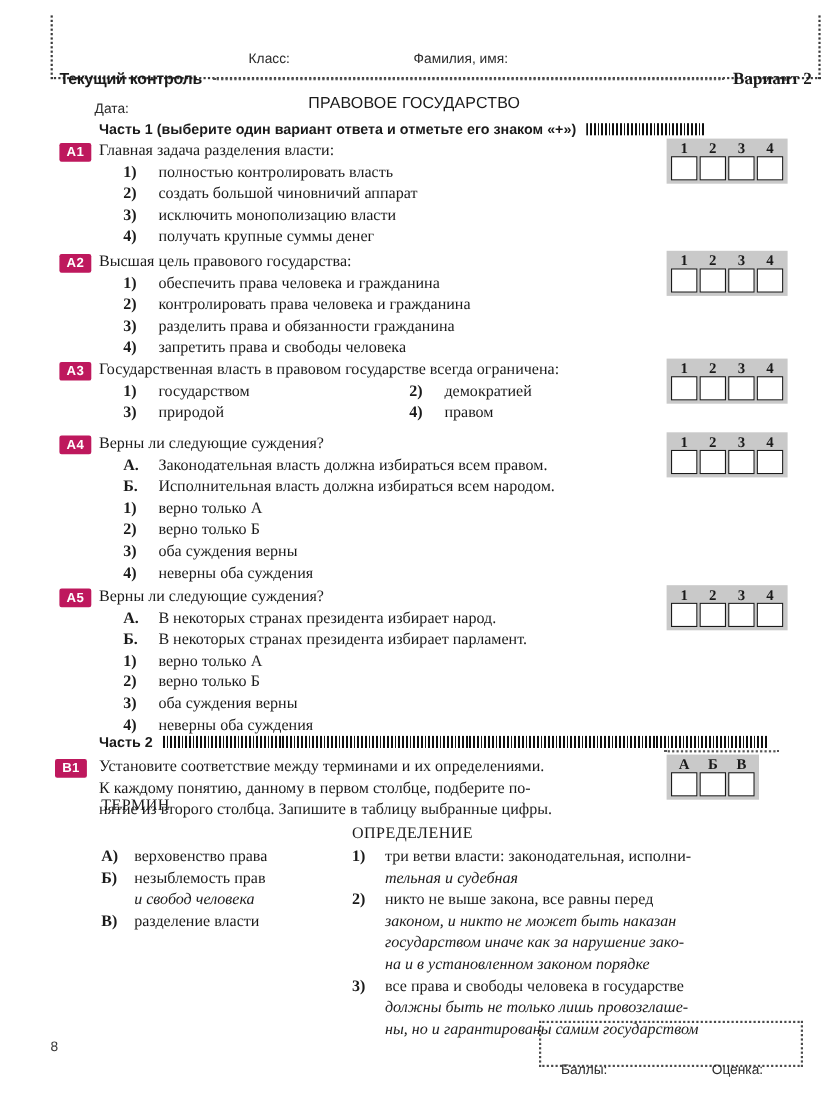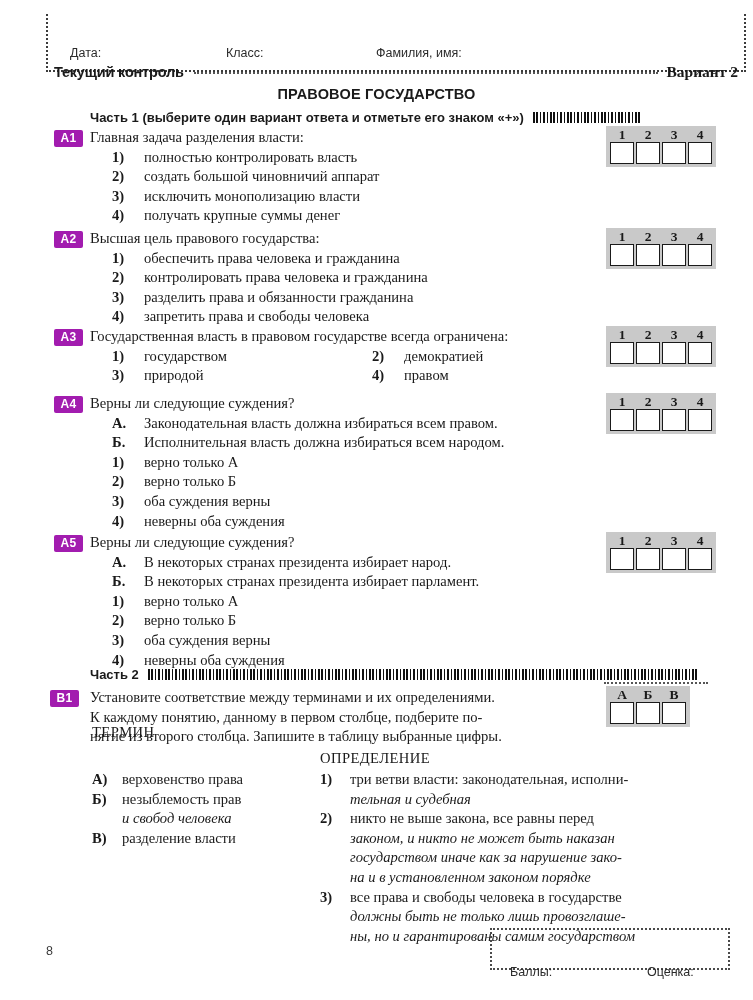--- a/index.html
+++ b/index.html
@@ -63,32 +63,32 @@
   }
   .hdr-row2 {
     position: absolute;
     left: 0; top: 32px;
     width: 100%;
     font-family: "Liberation Sans", sans-serif;
     font-size: 12.5px;
     color: #2b2b2b;
   }
   .hdr-field { position: absolute; white-space: nowrap; }
-  .f-date  { left: 22px; }
+  .f-date  { left: 38px; margin-top: 46px; }
   .f-class { left: 178px; }
   .f-name  { left: 328px; }
 
   
   .doc-title {
     position: absolute;
     left: 0; top: 86px;
     width: 753px;
     text-align: center;
     font-family: "Liberation Sans", sans-serif;
-    font-weight: bold;
+    font-weight: normal;
     font-size: 14.5px;
     letter-spacing: 0.2px;
   }
 
   
   .part-head {
     position: absolute;
     display: flex;
     align-items: center;
     font-family: "Liberation Sans", sans-serif;
@@ -108,21 +108,21 @@
       #ffffff 1.6px, #ffffff 3.4px
     );
   }
   .hatch-p1 { width: 108px; }
   .hatch-p2 { width: 551px; }
 
   
   .qbadge {
     position: absolute;
     width: 29px; height: 17px;
-    background: #a21caf;
+    background: #be185d;
     border-radius: 2px;
     color: #ffffff;
     font-family: "Liberation Sans", sans-serif;
     font-weight: bold;
     font-size: 12px;
     line-height: 17px;
     text-align: center;
     letter-spacing: 0.3px;
   }
 

